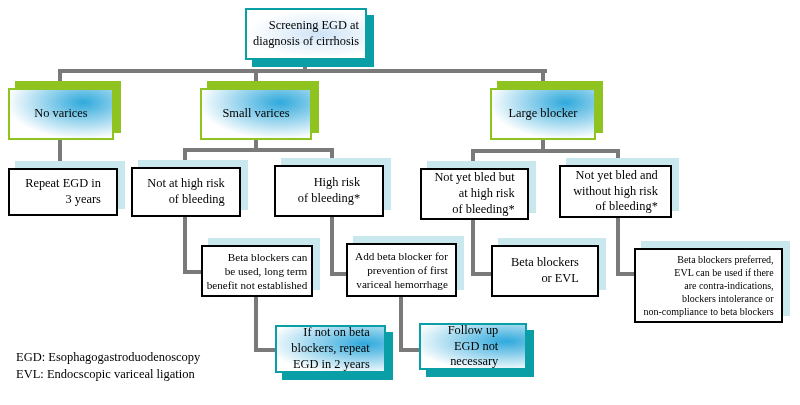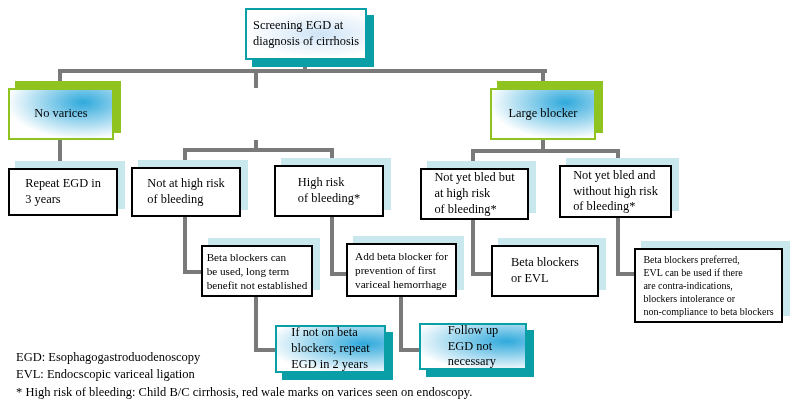--- a/index.html
+++ b/index.html
@@ -2,21 +2,21 @@
 <html><head>
 <meta charset="utf-8">
 <style>
   html,body{margin:0;padding:0;background:#fff;}
   #canvas{
     position:relative;width:800px;height:405px;background:#ffffff;overflow:hidden;
     font-family:"Liberation Serif","DejaVu Serif",serif;color:#000;
   }
   .node{
     position:absolute;display:flex;align-items:center;justify-content:center;
-    text-align:left;white-space:pre-line;font-size:12.4px;line-height:1.28;
+    text-align:right;white-space:pre-line;font-size:12.4px;line-height:1.28;
     box-sizing:border-box;
   }
   .style-root{
     border:2px solid #0a9fa6;
     background:radial-gradient(ellipse at 62% 50%, #cfe4f6 0%, #ffffff 72%);
     box-shadow:7px 7px 0 0 #0a9fa6;
   }
   .style-varices{
     border:2px solid #8fc31f;
     background:radial-gradient(ellipse at 72% 26%, #2fa9dc 0%, #ffffff 74%);
@@ -67,20 +67,21 @@
   <div class="connector" style="left:616px;top:151px;width:4px;height:14px"></div>
   <div class="connector" style="left:471px;top:220px;width:4px;height:56px"></div>
   <div class="connector" style="left:471px;top:272px;width:23px;height:4px"></div>
   <div class="connector" style="left:616px;top:218px;width:4px;height:58px"></div>
   <div class="connector" style="left:616px;top:272px;width:21px;height:4px"></div>
 
   <div class="node style-root" style="left:245px;top:8px;width:122px;height:52px">Screening EGD at
 diagnosis of cirrhosis</div>
 
   <div class="node style-varices" style="left:8px;top:88px;width:106px;height:52px">No varices</div>
+  <div class="node style-varices" style="left:200px;top:88px;width:112px;height:52px">Small varices</div>
   <div class="node style-varices" style="left:490px;top:88px;width:106px;height:52px">Large blocker</div>
 
   <div class="node style-plain" style="left:8px;top:168px;width:110px;height:48px">Repeat EGD in
 3 years</div>
   <div class="node style-plain" style="left:131px;top:167px;width:110px;height:50px">Not at high risk
 of bleeding</div>
   <div class="node style-plain" style="left:274px;top:165px;width:110px;height:52px">High risk
 of bleeding*</div>
   <div class="node style-plain" style="left:420px;top:168px;width:109px;height:52px">Not yet bled but
 at high risk
@@ -106,16 +107,15 @@
   <div class="node style-teal" style="left:275px;top:325px;width:111px;height:48px">If not on beta
 blockers, repeat
 EGD in 2 years</div>
   <div class="node style-teal" style="left:419px;top:323px;width:108px;height:47px">Follow up
 EGD not
 necessary</div>
 
   <div class="legend">
     <div><b>EGD</b><span>: Esophagogastroduodenoscopy</span></div>
     <div><b>EVL</b><span>: Endocscopic variceal ligation</span></div>
-    <div><b>*</b><span> High risk of bleeding: Child B/C cirrhosis, red wale marks on varices seen on endoscopy.</span></div>
   </div>
 
 </div>
 
 </body></html>

